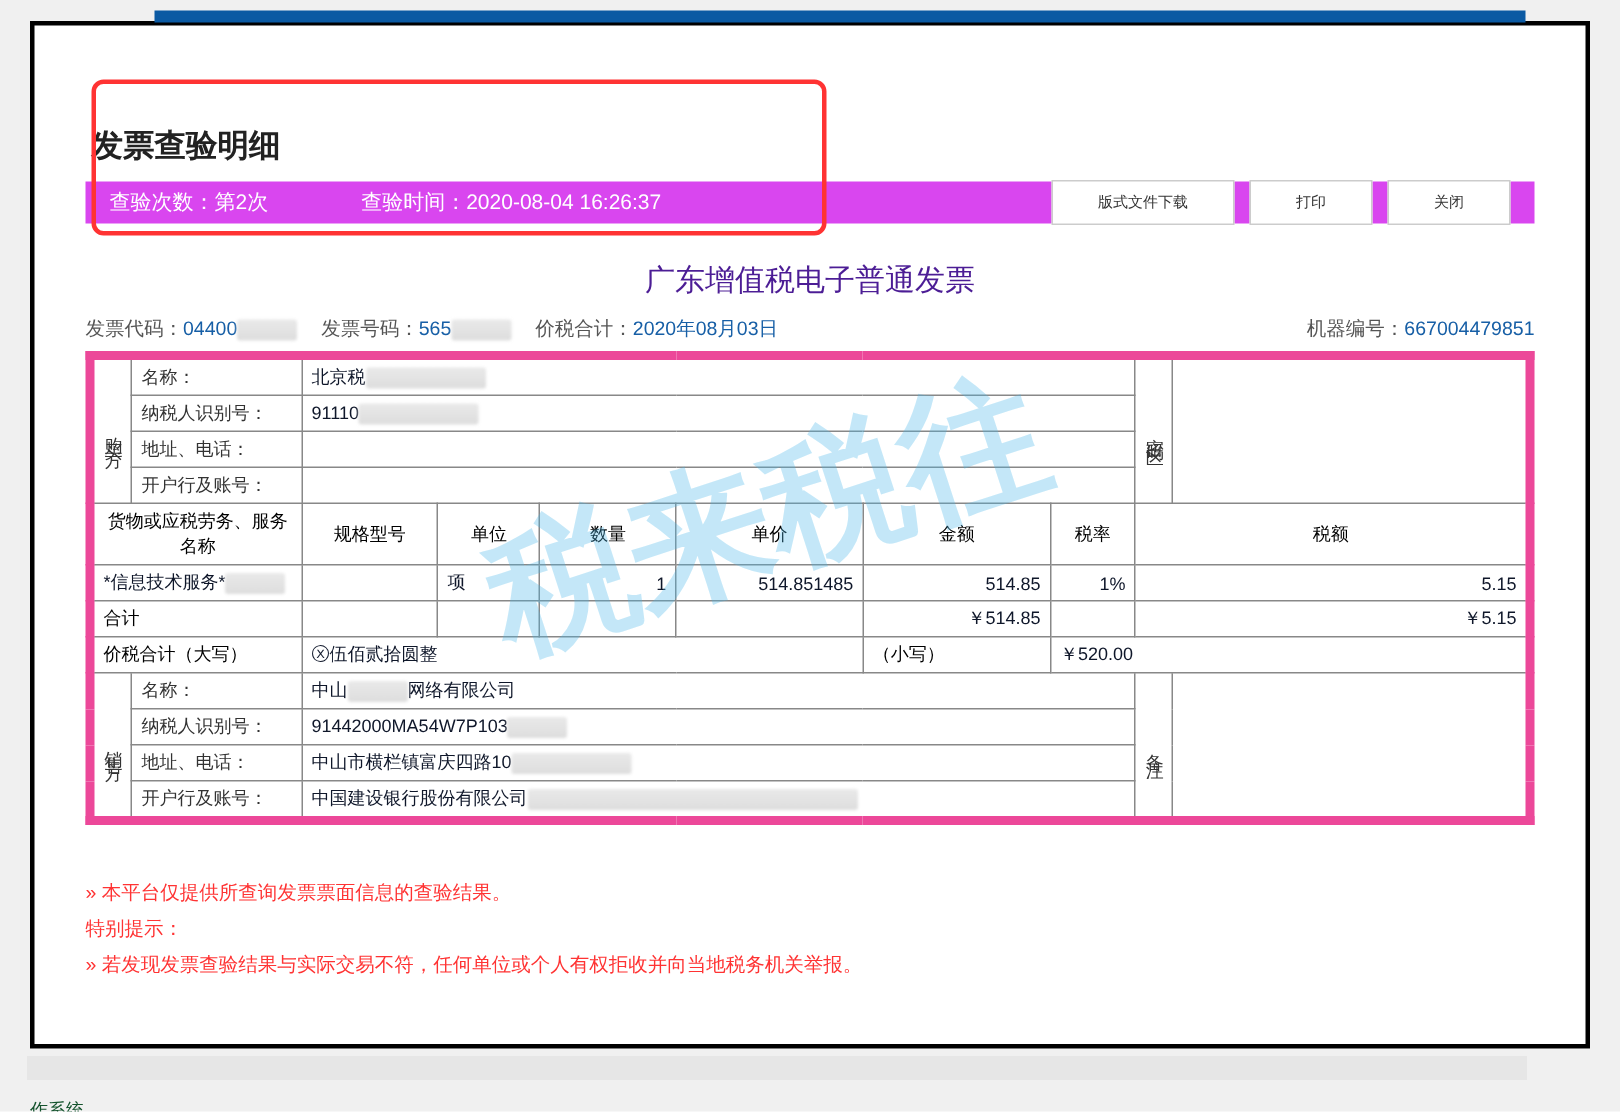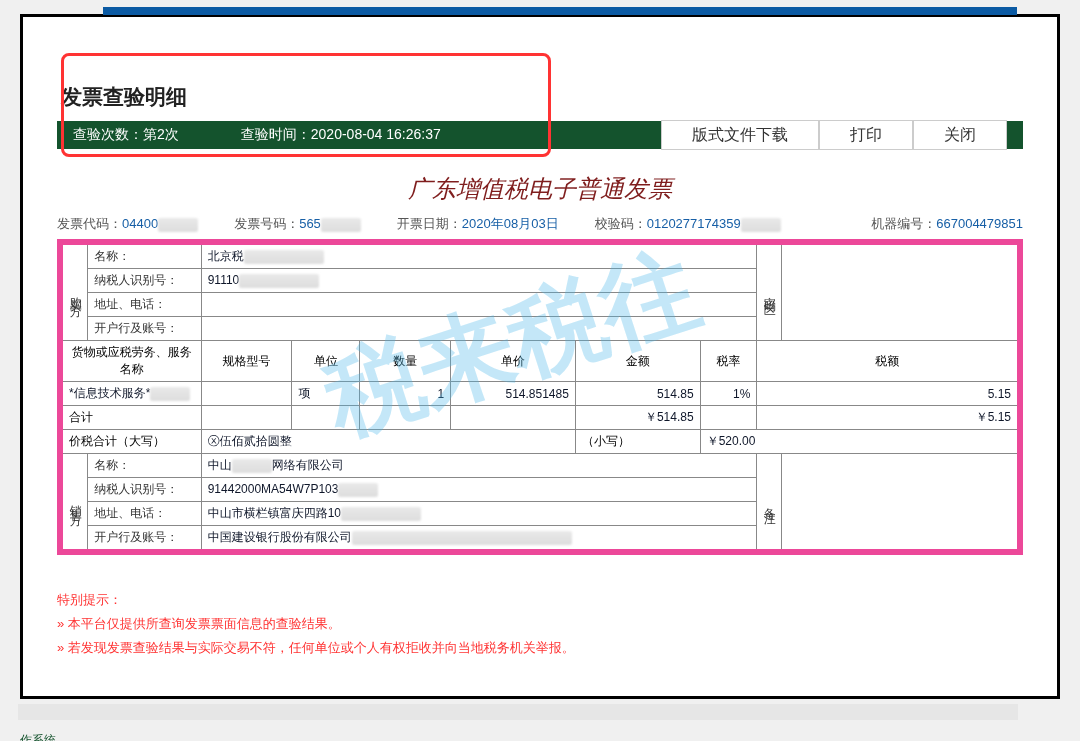--- a/index.html
+++ b/index.html
@@ -34,39 +34,38 @@
       border: 3px solid #f33; border-radius: 8px; z-index: 60;
       pointer-events: none;
     }
     .content {
       padding: 48px 34px 0 34px; position: relative; z-index: 20;
     }
     .title-line {
       font-size: 21px; font-weight: 700; color: #222; margin: 18px 0 10px 4px;
     }
     .blue-strip {
-      background: #14532d; height: 28px; display: flex; align-items: center;
+      background: #d946ef; height: 28px; display: flex; align-items: center;
       padding: 0 16px; color: #fff; font-size: 14px;
     }
     .blue-strip .check-info { flex: 0 0 auto; }
     .blue-strip .check-time { margin-left: 62px; }
     .blue-strip .spacer { flex: 1; }
     .blue-strip .btn {
       background: #fff; color: #333; border: 1px solid #ccc;
-      height: 30px; padding: 0 30px; margin-left: 0;
-      font-size: 16px; cursor: pointer;
+      height: 30px; padding: 0 30px; margin-left: 10px;
+      font-size: 10px; cursor: pointer;
     }
     .invoice-title {
-      text-align: center; color: #7f1d1d; font-size: 24px; font-weight: 400;
+      text-align: center; color: #4c1d95; font-size: 20px; font-weight: 400;
       margin: 24px 0 10px;
-      font-style: italic;
     }
     .meta-row {
       display: flex; font-size: 13px; color: #555; margin-bottom: 6px;
-      gap: 36px;
+      gap: 16px;
       align-items: flex-end;
     }
     .meta-row .lbl { color: #555; }
     .meta-row .val { color: #175fa6; }
     .blur {
       display: inline-block; min-width: 80px; height: 14px;
       background: linear-gradient(#e9e9e9,#ddd); filter: blur(1px);
       border-radius: 2px; vertical-align: middle;
     }
     .blur-sm { min-width: 40px; }
@@ -119,22 +118,21 @@
       <button class="btn">版式文件下载</button>
       <button class="btn">打印</button>
       <button class="btn">关闭</button>
     </div>
 
     <div class="invoice-title">广东增值税电子普通发票</div>
 
     <div class="meta-row">
       <span><span class="lbl">发票代码：</span><span class="val">04400</span><span class="blur blur-sm"></span></span>
       <span><span class="lbl">发票号码：</span><span class="val">565</span><span class="blur blur-sm"></span></span>
-      <span><span class="lbl">开票日期：</span><span class="val">2020年08月03日</span></span>
-      <span><span class="lbl">校验码：</span><span class="val">0120277174359</span><span class="blur blur-sm"></span></span>
+      <span><span class="lbl">价税合计：</span><span class="val">2020年08月03日</span></span>
       <span style="margin-left:auto"><span class="lbl">机器编号：</span><span class="val">667004479851</span></span>
     </div>
 
     <table class="tbl">
 
       <tbody>
           <tr>
         <td class="v-head" rowspan="4">购买方</td>
         <td class="lbl-col">名称：</td>
         <td colspan="6"><span class="val-blue">北京税</span><span class="blur"></span></td>
@@ -210,22 +208,22 @@
         <td colspan="6"><span class="val-blue">中山市横栏镇富庆四路10</span><span class="blur"></span></td>
       </tr>
       <tr>
         <td class="lbl-col">开户行及账号：</td>
         <td colspan="6"><span class="val-blue">中国建设银行股份有限公司</span><span class="blur blur-lg"></span></td>
       </tr>
     </tbody>
       </table>
 
     <div class="tips">
+      <p>»  本平台仅提供所查询发票票面信息的查验结果。</p>
       <p>特别提示：</p>
-      <p>»  本平台仅提供所查询发票票面信息的查验结果。</p>
       <p>»  若发现发票查验结果与实际交易不符，任何单位或个人有权拒收并向当地税务机关举报。</p>
     </div>
   </div>
 
   <div class="highlight-box"></div>
 </div>
 
 <div class="watermark-text">税来税往</div>
 <div class="wm-faint" style="left:80px;top:50px">国家税务总局</div>
 <div class="wm-faint" style="left:520px;top:50px">国家税务总局</div>

